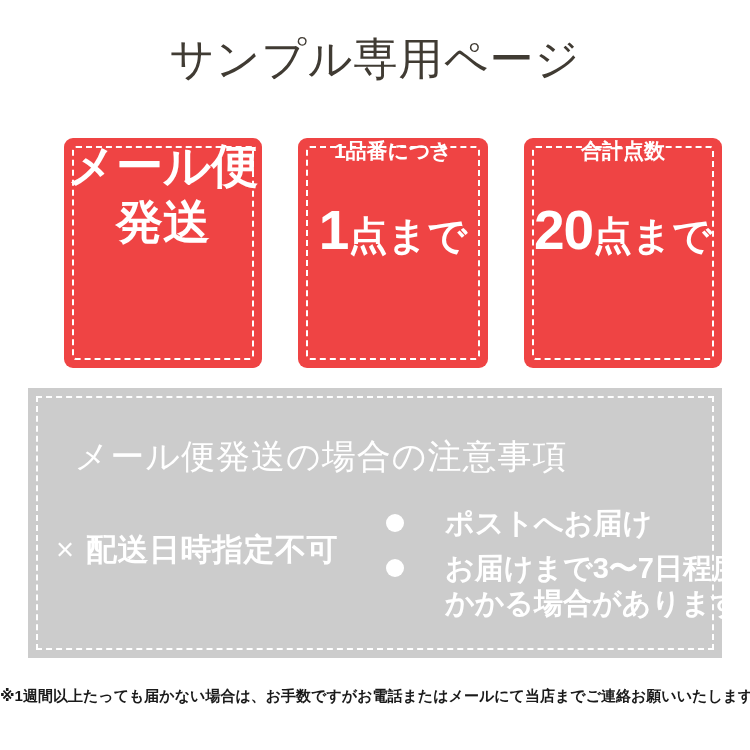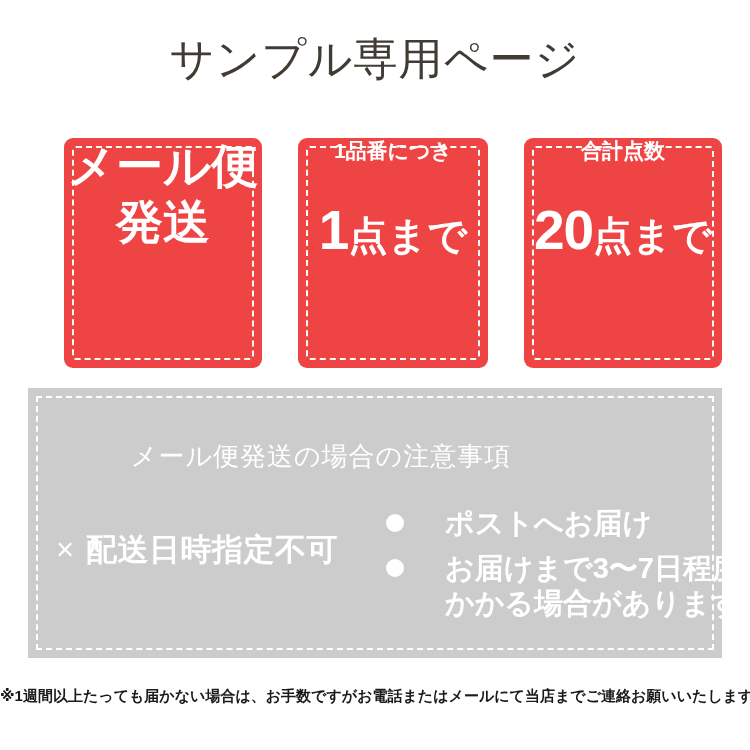--- a/index.html
+++ b/index.html
@@ -123,21 +123,21 @@
     bottom: 8px;
     border: 2px dashed #ffffff;
     pointer-events: none;
   }
   .notice-heading {
     position: absolute;
     left: 0;
     top: 52px;
     width: 586px;
     text-align: center;
-    font-size: 26px;
+    font-size: 34px;
     line-height: 32px;
     font-weight: 400;
     color: #ffffff;
     letter-spacing: 1px;
     white-space: nowrap;
   }
 
   .notice-cols {
     position: absolute;
     left: 0;

